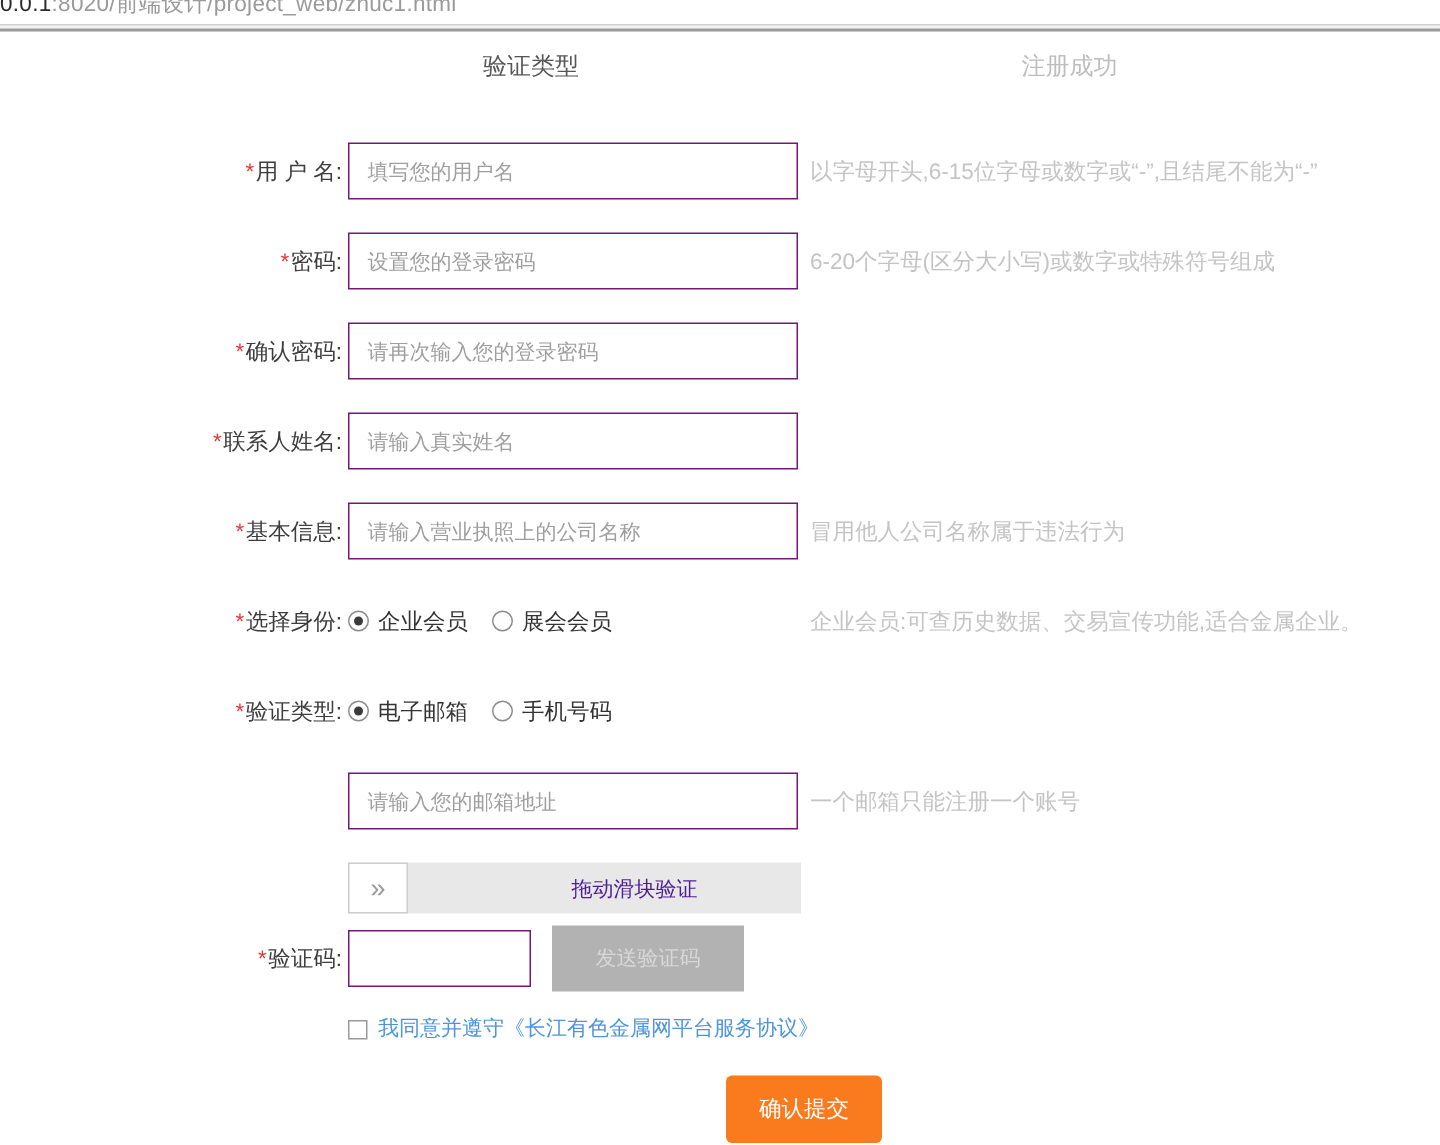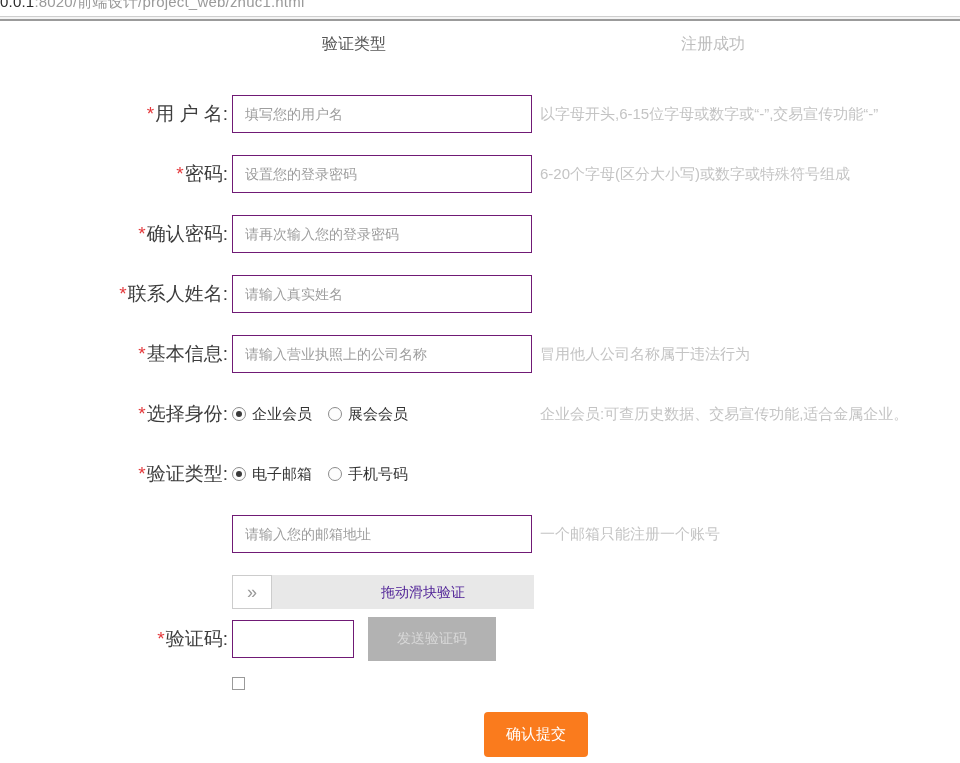--- a/index.html
+++ b/index.html
@@ -17,21 +17,21 @@
 
   
   .tabs { position:relative; height:38px; }
   .tab { position:absolute; top:13px; font-size:16px; }
   .tab-basic { left:322px; color:#565656; }
   .tab-success { left:681px; color:#bdbdbd; }
 
   
   .reg-form { padding-top:36px; }
   .row { display:flex; align-items:center; margin-bottom:22px; }
-  .row-label { width:232px; padding-right:4px; text-align:right; font-size:19px;
+  .row-label { width:232px; padding-right:4px; text-align:right; font-size:15px;
     color:#3d3d3d; flex-shrink:0; white-space:nowrap; }
   .req { color:#e4393c; margin-right:1px; }
   .text-input { width:300px; height:38px; border:1px solid #701a75; background:#fff;
     padding:0 12px; font-size:14px; color:#333; outline:none;
     font-family:"Liberation Sans", sans-serif; }
   .text-input::placeholder { color:#9e9e9e; opacity:1; }
   .hint { margin-left:8px; font-size:15px; color:#c4c4c4; white-space:nowrap; }
 
   
   .row-choice { height:38px; }
@@ -82,21 +82,21 @@
 <div class="tabs">
   <span class="tab tab-basic">验证类型</span>
   <span class="tab tab-success">注册成功</span>
 </div>
 
 <form class="reg-form">
 
   <div class="row">
     <div class="row-label"><span class="req">*</span><span>用 户 名:</span></div>
     <input class="text-input" type="text" placeholder="填写您的用户名" style="">
-    <span class="hint">以字母开头,6-15位字母或数字或“-”,交易宣传功能“-”</span>
+    <span class="hint">以字母开头,6-15位字母或数字或“-”,且结尾不能为“-”</span>
   </div>
 
   <div class="row">
     <div class="row-label"><span class="req">*</span><span>密码:</span></div>
     <input class="text-input" type="text" placeholder="设置您的登录密码" style="">
     <span class="hint">6-20个字母(区分大小写)或数字或特殊符号组成</span>
   </div>
 
   <div class="row">
     <div class="row-label"><span class="req">*</span><span>确认密码:</span></div>
@@ -161,19 +161,20 @@
 
   <div class="row row-captcha">
     <div class="row-label"><span class="req">*</span><span>验证码:</span></div>
     <input class="text-input captcha-input" type="text" style="">
     <button type="button" class="send-code-btn">发送验证码</button>
   </div>
 
   <div class="row row-agree">
     <div class="row-label"></div>
     <span class="checkbox"></span>
+    <span class="agree-text">我同意并遵守《长江有色金属网平台服务协议》</span>
   </div>
 
   <div class="row row-submit">
     <button type="button" class="submit-btn">确认提交</button>
   </div>
 
 </form>
 
 </body></html>

